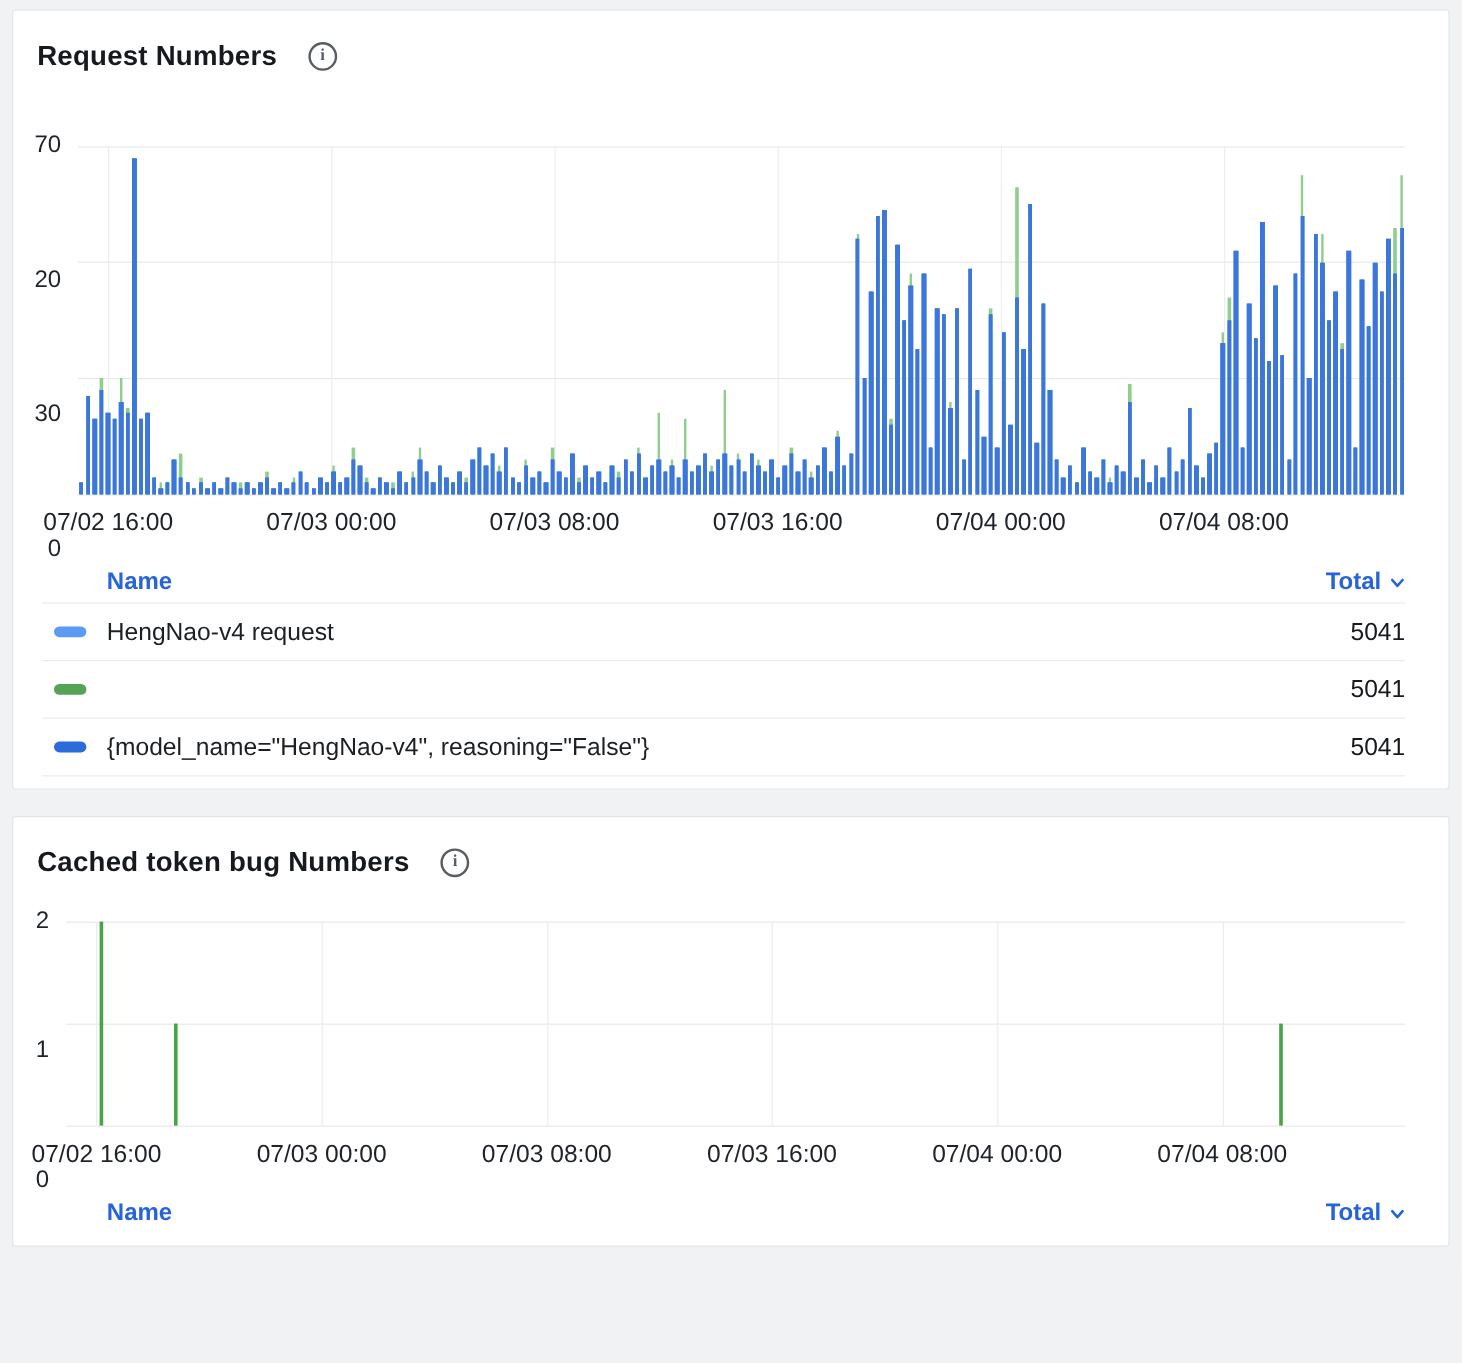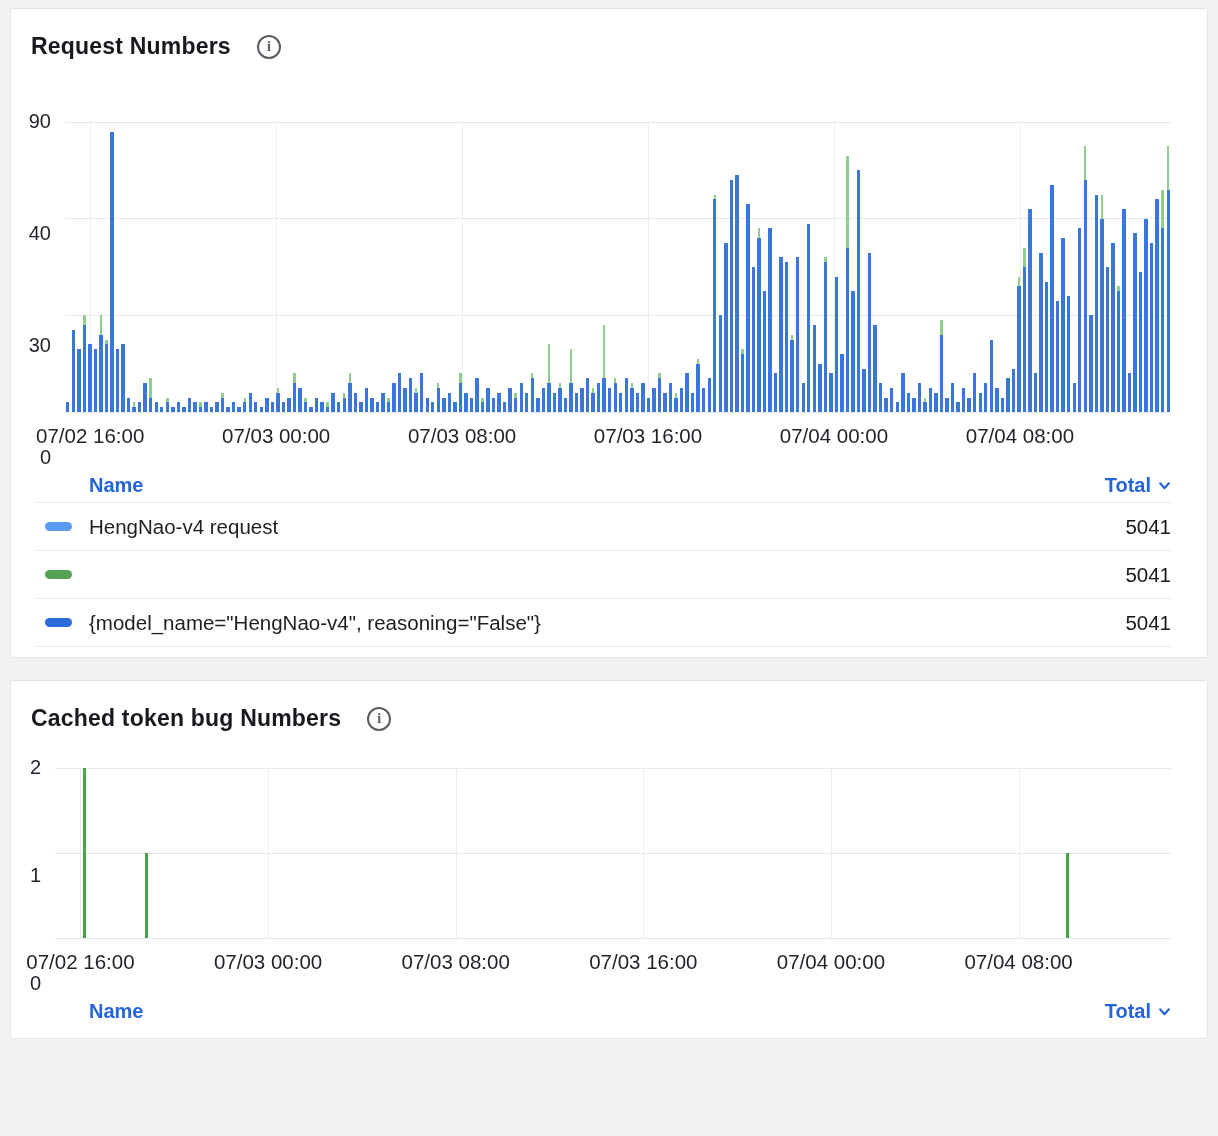--- a/index.html
+++ b/index.html
@@ -73,22 +73,22 @@
 
 <section class="panel">
   <div class="panel-header">
     <span class="panel-title">Request Numbers</span>
     <span class="info-icon">i</span>
   </div>
   <div class="chart chart-1">
     <div class="yaxis">
         <span style="top: 100%;">0</span>
         <span style="top: 66.6667%;">30</span>
-        <span style="top: 33.3333%;">40</span>
-        <span style="top: 0%;">90</span>
+        <span style="top: 33.3333%;">20</span>
+        <span style="top: 0%;">70</span>
       </div>
     <div class="plotwrap">
       <div class="plot">
           <div class="hline" style="top: calc(100% - 0.5px);"></div>
           <div class="hline" style="top: calc(66.6667% - 0.5px);"></div>
           <div class="hline" style="top: calc(33.3333% - 0.5px);"></div>
           <div class="hline" style="top: calc(0% - 0.5px);"></div>
           <div class="vline" style="left: 2.27671%;"></div>
           <div class="vline" style="left: 19.0893%;"></div>
           <div class="vline" style="left: 35.9019%;"></div>

